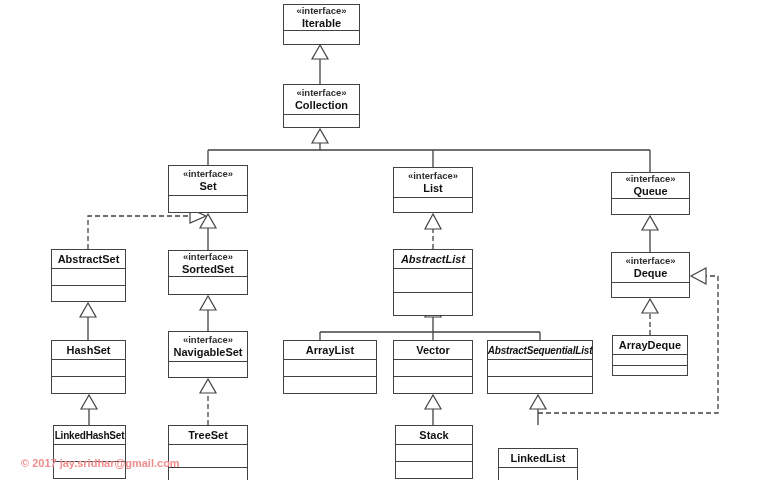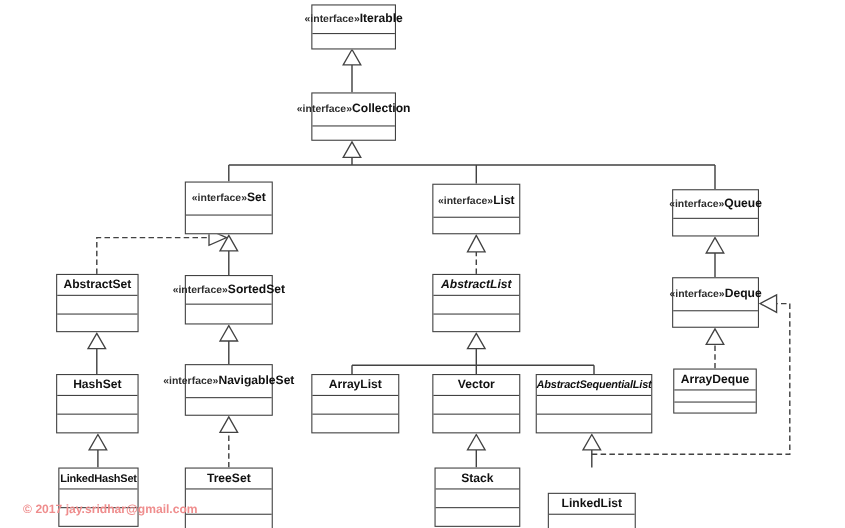--- a/index.html
+++ b/index.html
@@ -8,21 +8,21 @@
     font-family:"Liberation Sans",sans-serif;overflow:hidden;
   }
   svg.edges{position:absolute;left:0;top:0;width:768px;height:480px;}
   svg.edges path{stroke:#424242;stroke-width:1.3;fill:none;}
   svg.edges path.dash{stroke-dasharray:5 3;}
   svg.edges polygon{fill:#ffffff;stroke:#424242;stroke-width:1.2;}
   .node{
     position:absolute;box-sizing:border-box;background:#fff;
     border:1.5px solid #424242;display:flex;flex-direction:column;
   }
-  .title{display:flex;flex-direction:row;align-items:center;justify-content:center;flex:0 0 auto;}
+  .title{display:flex;flex-direction:column;align-items:center;justify-content:center;flex:0 0 auto;}
   .iface .title{height:29px;}
   .iface.t26 .title{height:25px;}
   .cls .title{height:18px;text-align:right;}
   .stereo{font-size:9.5px;font-weight:600;color:#2d2d2d;line-height:12px;}
   .name{font-size:11px;font-weight:700;color:#111;line-height:13px;white-space:nowrap;}
   .italic .name{font-style:italic;}
   .small .name{font-size:10px;letter-spacing:-0.2px;}
   .comp{flex:1;border-top:1.3px solid #424242;}
   .watermark{
     position:absolute;left:2px;top:457px;font-size:11px;font-weight:700;
@@ -177,37 +177,37 @@
   </div>
 
   <div class="node cls" style="left:51px;top:249px;width:75px;height:53px">
     <div class="title">
       <span class="name">AbstractSet</span>
     </div>
     <div class="comp"></div>
     <div class="comp"></div>
   </div>
 
-  <div class="node cls italic" style="left:393px;top:249px;width:80px;height:53px">
+  <div class="node cls italic" style="left:393px;top:249px;width:80px;height:67px">
     <div class="title">
       <span class="name">AbstractList</span>
     </div>
     <div class="comp"></div>
     <div class="comp"></div>
   </div>
 
   <div class="node cls" style="left:51px;top:340px;width:75px;height:54px">
     <div class="title">
       <span class="name">HashSet</span>
     </div>
     <div class="comp"></div>
     <div class="comp"></div>
   </div>
 
-  <div class="node cls" style="left:283px;top:340px;width:80px;height:54px">
+  <div class="node cls" style="left:283px;top:340px;width:94px;height:54px">
     <div class="title">
       <span class="name">ArrayList</span>
     </div>
     <div class="comp"></div>
     <div class="comp"></div>
   </div>
 
   <div class="node cls" style="left:393px;top:340px;width:80px;height:54px">
     <div class="title">
       <span class="name">Vector</span>

